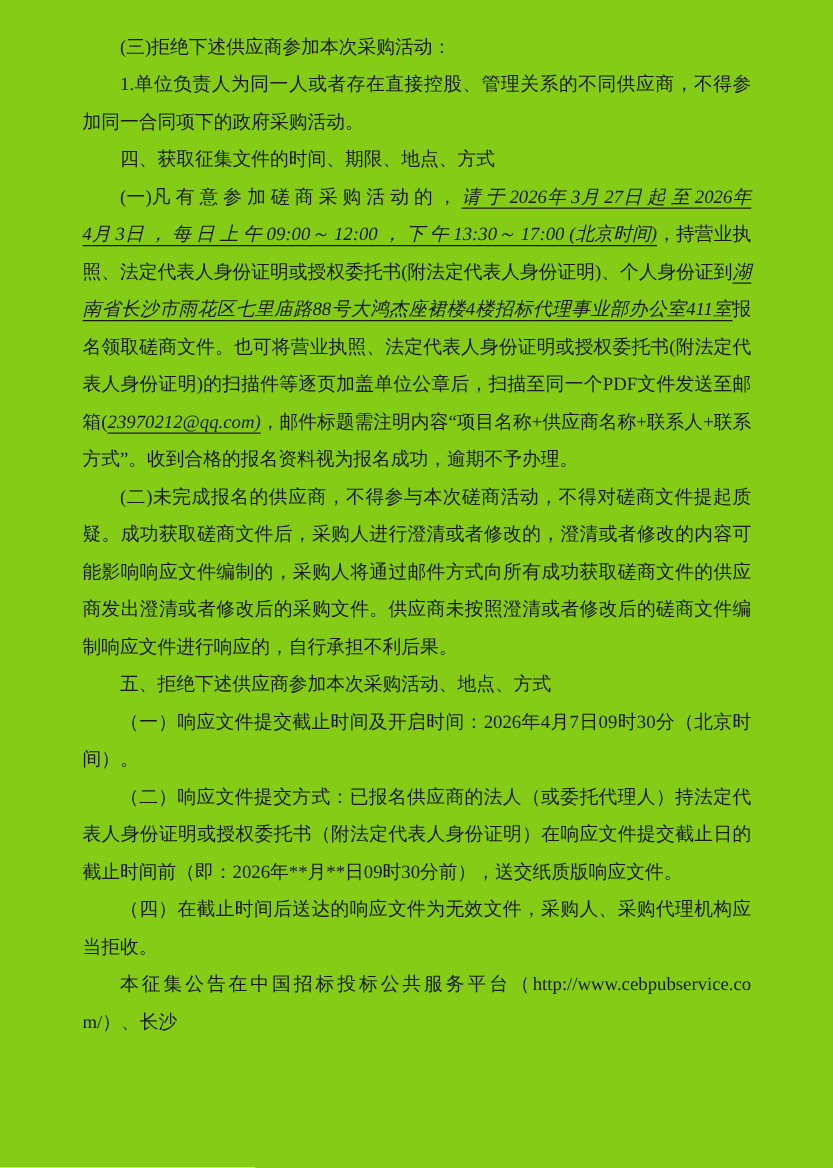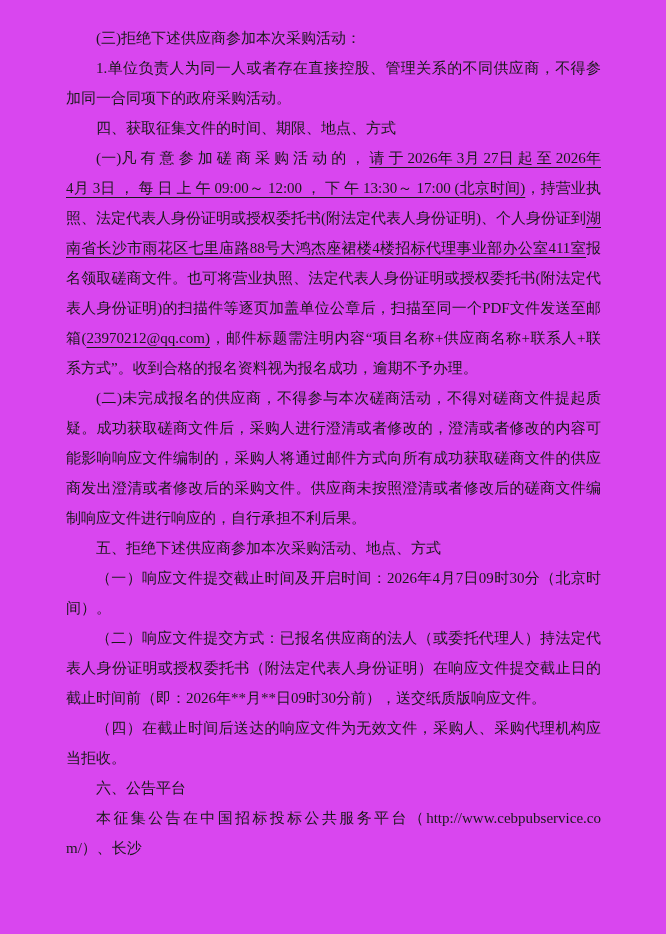--- a/index.html
+++ b/index.html
@@ -7,37 +7,38 @@
     padding: 0;
     background: #ffffff;
   }
   .page {
     position: relative;
     box-sizing: border-box;
     width: 666px;
     height: 934px;
     margin: 0;
     padding: 23px 65px 0 66px;
-    background: #d946ef;
+    background: #84cc16;
     color: #1a1a1a;
     font-family: "Liberation Serif", "DejaVu Serif", serif;
     font-size: 15px;
     line-height: 30px;
     text-align: justify;
     overflow: hidden;
   }
   .para {
     margin: 0;
     text-indent: 2em;
     word-break: break-all;
   }
   .u {
     text-decoration: underline;
     text-underline-offset: 4px;
     text-decoration-thickness: 1px;
+    font-style: italic;
   }
 </style>
 </head>
 <body>
 
 <div class="page">
 
   <p class="para"><span>(三)拒绝下述供应商参加本次采购活动：</span></p>
 
   <p class="para"><span>1.单位负责人为同一人或者存在直接控股、管理关系的不同供应商，不得参加同一合同项下的政府采购活动。</span></p>
@@ -51,17 +52,16 @@
 
   <p class="para"><span>五、拒绝下述供应商参加本次采购活动、地点、方式</span></p>
 
   <p class="para"><span>（一）响应文件提交截止时间及开启时间：2026年4月7日09时30分（北京时间）。</span></p>
 
   <p class="para"><span>（二）响应文件提交方式：已报名供应商的法人（或委托代理人）持法定代表人身份证明或授权委托书（附法定代表人身份证明）在响应文件提交截止日的截止时间前（即：2026年**月**日09时30分前），送交纸质版响应文件。</span></p>
 
 
   <p class="para"><span>（四）在截止时间后送达的响应文件为无效文件，采购人、采购代理机构应当拒收。</span></p>
 
-  <p class="para"><span>六、公告平台</span></p>
 
   <p class="para"><span>本征集公告在中国招标投标公共服务平台（http://www.cebpubservice.com/）、长沙</span></p>
 
 </div>
 
 </body></html>

